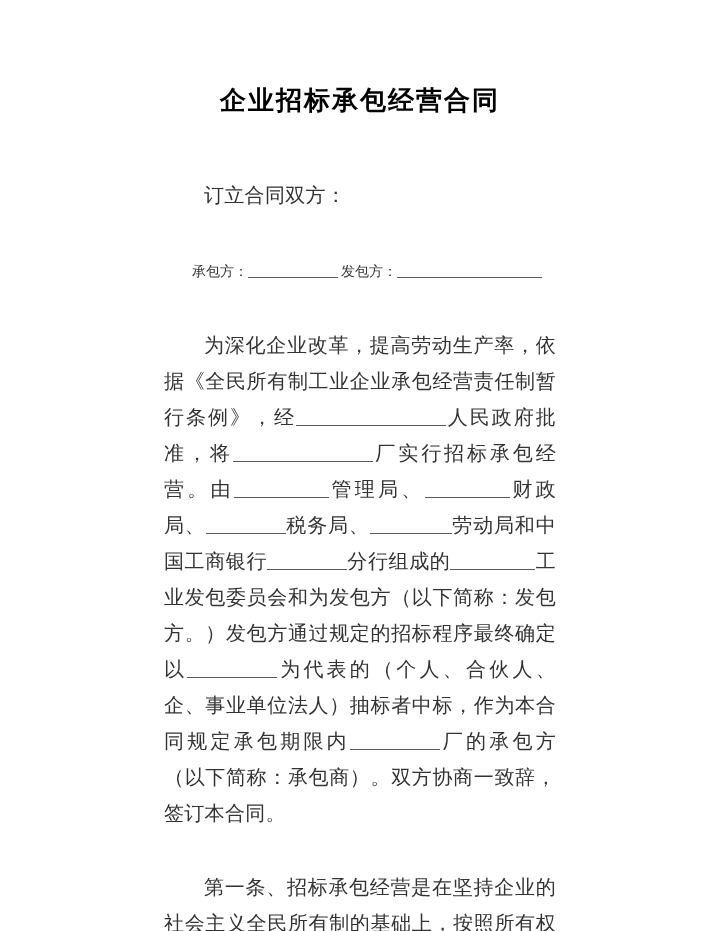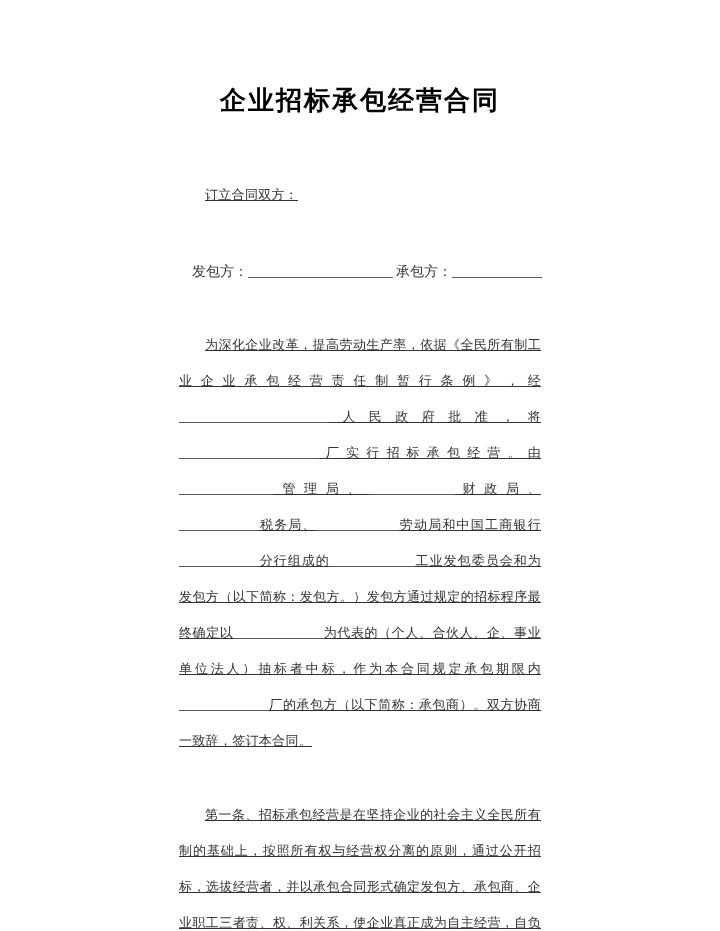--- a/index.html
+++ b/index.html
@@ -22,26 +22,25 @@
   .doc-title {
     margin: 0;
     font-size: 26px;
     line-height: 30px;
     font-weight: bold;
     color: #000000;
     text-align: center;
     letter-spacing: 2px;
   }
   .para {
-    margin: 15px;
-    font-size: 13px;
+    margin: 0;
+    font-size: 20px;
     line-height: 36px;
     letter-spacing: 0.3px;
     text-align: justify;
-    text-decoration: underline;
   }
   .indent { text-indent: 2em; }
   .intro   { margin-top: 62px; }
   .party-row {
     margin-top: 40px;
     font-size: 14px;
     line-height: 36px;
     display: flex;
     justify-content: space-between;
     align-items: baseline;
@@ -70,22 +69,22 @@
 </head>
 <body>
 
 <div class="page">
 
   <h1 class="doc-title">企业招标承包经营合同</h1>
 
   <p class="para indent intro"><span>订立合同双方：</span></p>
 
   <div class="party-row">
+    <span class="party-group"><span>承包方：</span><span class="blank w90"></span></span>
     <span class="party-group"><span>发包方：</span><span class="blank w145"></span></span>
-    <span class="party-group"><span>承包方：</span><span class="blank w90"></span></span>
   </div>
 
   <p class="para indent preamble"><span>为深化企业改革，提高劳动生产率，依据《全民所有制工业企业承包经营责任制暂行条例》，经</span><span class="blank w150"></span><span>人民政府批准，将</span><span class="blank w140"></span><span>厂实行招标承包经营。由</span><span class="blank w95"></span><span>管理局、</span><span class="blank w85"></span><span>财政局、</span><span class="blank w80"></span><span>税务局、</span><span class="blank w82"></span><span>劳动局和中国工商银行</span><span class="blank w80"></span><span>分行组成的</span><span class="blank w85"></span><span>工业发包委员会和为发包方（以下简称：发包方。）发包方通过规定的招标程序最终确定以</span><span class="blank w90"></span><span>为代表的（个人、合伙人、企、事业单位法人）抽标者中标，作为本合同规定承包期限内</span><span class="blank w90"></span><span>厂的承包方（以下简称：承包商）。双方协商一致辞，签订本合同。</span></p>
 
   <p class="para indent article"><span>第一条、招标承包经营是在坚持企业的社会主义全民所有制的基础上，按照所有权与经营权分离的原则，通过公开招标，选拔经营者，并以承包合同形式确定发包方、承包商、企业职工三者责、权、利关系，使企业真正成为自主经营，自负盈</span></p>
 
   <p class="para indent chapter"><span>第一章、总则</span></p>
 
 </div>
 

